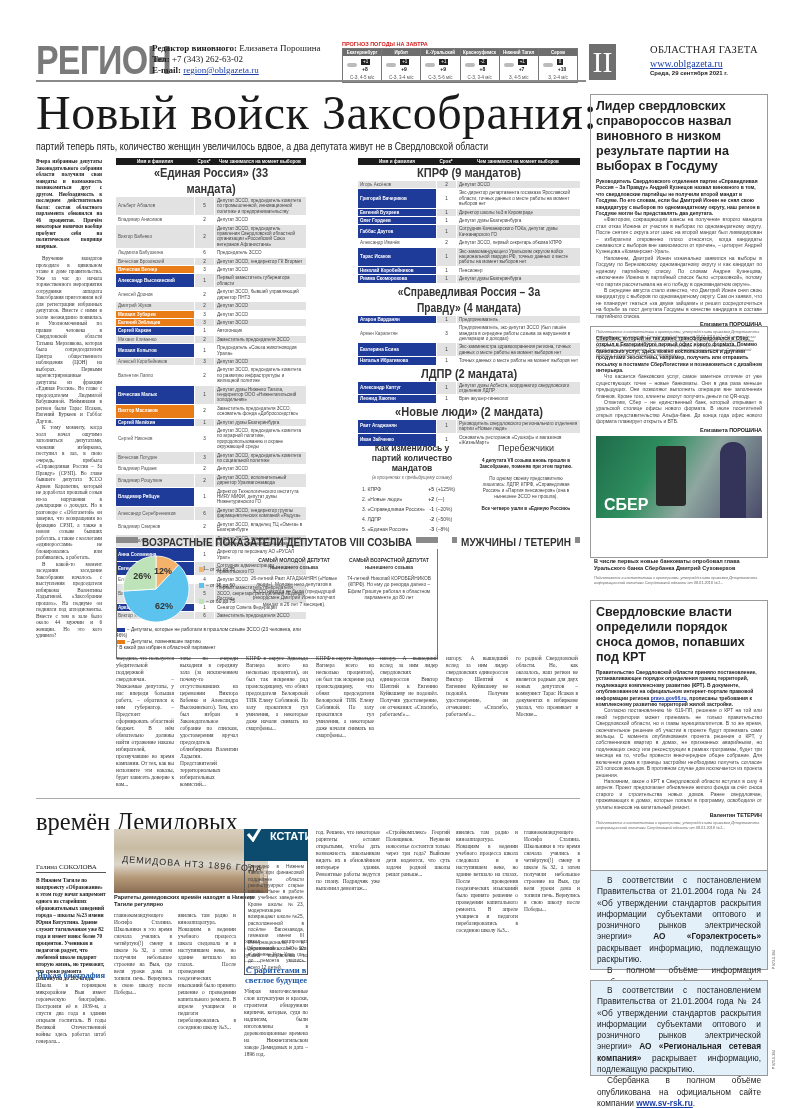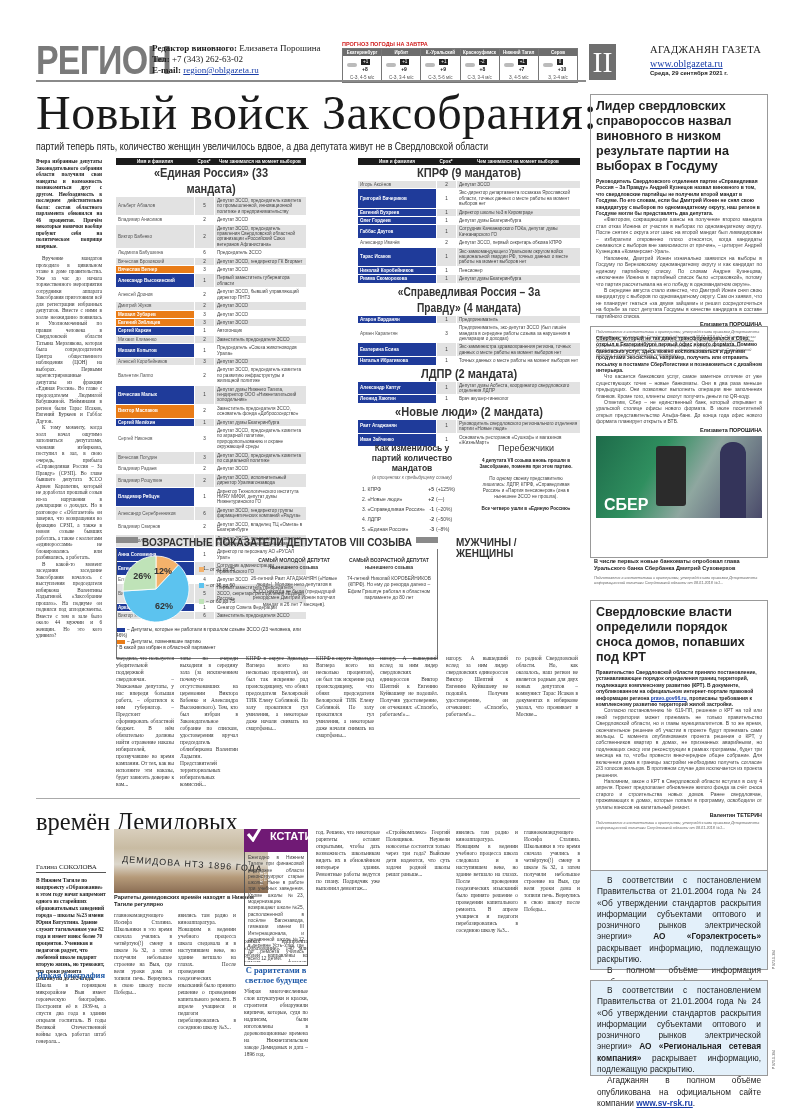--- a/index.html
+++ b/index.html
@@ -59,21 +59,21 @@
 .rsign{font-family:"Liberation Sans",sans-serif;font-weight:bold;font-size:5.4px;text-align:right;margin-top:2px}
 .rfoot{font-family:"Liberation Sans",sans-serif;font-style:italic;font-size:3.8px;line-height:4.6px;color:#666;margin-top:3px}
 .adbox{background:#e3f0fa;border:1px solid #999;padding:4px 6px;font-family:"Liberation Sans",sans-serif;font-size:8.3px;line-height:11.3px;color:#222;text-align:justify}
 .adbox p{text-indent:10px}
 .adbox a{color:#1a3ea8;font-weight:bold;text-decoration:underline}
 
 .col{font-size:5.4px;line-height:7px;color:#333;text-align:justify}
 
 .h2{left:36px;top:808px;font-size:24.5px;line-height:28px;color:#1a1a1a}
 .photo{background:linear-gradient(180deg,#d9cfbd 0%,#c8bba2 30%,#dcd7cc 55%,#b69b7a 75%,#8a6d54 100%)}
-.kstati-head{background:#701a75;color:#fff;font-family:"Liberation Sans",sans-serif;font-weight:bold;font-size:11px;height:23px;line-height:15px;padding-left:26px;position:relative}
+.kstati-head{background:#0c4a6e;color:#fff;font-family:"Liberation Sans",sans-serif;font-weight:bold;font-size:11px;height:32px;line-height:15px;padding-left:26px;position:relative}
 .subhead{font-family:"Liberation Serif",serif;font-weight:bold;color:#1f5aa8;font-size:8.5px;text-align:center;line-height:10px}
 </style>
 </head>
 <body>
 
 <div class="abs region-word">РЕГИОН</div>
 <div class="abs editor">
   <div><b>Редактор виновного:</b> <span>Елизавета Порошина</span></div>
   <div><b>Тел:</b> <span>+7 (343) 262-63-02</span></div>
   <div><b>E-mail:</b> <a>region@oblgazeta.ru</a></div>
@@ -133,21 +133,21 @@
       <div class="wcloud"></div>
       <div class="wnight">0</div>
       <div class="wday">+10</div>
       <div class="wwind">З, 3-4 м/с</div>
     </div>
       </div>
     </div>
 </div>
 
 <div class="abs pageno">II</div>
-<div class="abs paper-name">АГАДЖАНЯН ГАЗЕТА</div>
+<div class="abs paper-name">ОБЛАСТНАЯ ГАЗЕТА</div>
 <div class="abs paper-url">www.oblgazeta.ru</div>
 <div class="abs paper-date">Среда, 29 сентября 2021 г.</div>
 <div class="abs hline"></div>
 
 <div class="abs h1">Новый войск Заксобрания:</div>
 <div class="abs h1sub">партий теперь пять, количество женщин увеличилось вдвое, а два депутата живут не в Свердловской области</div>
 
 <div class="abs leftcol">
   <div class="lead">Вчера избранные депутаты Законодательного собрания области получили свои мандаты и возможность познакомиться друг с другом. Необходимость в последнем действительно была: состав областного парламента обновился на 46 процентов. Причём некоторые новички вообще пробуют себя на политическом поприще впервые.</div>
   <p style="margin-top:6px">Вручение мандатов проходило в цивильном этаже в доме правительства. Уже за час до начала торжественного мероприятия сотрудники аппарата Заксобрания приготовили всё для регистрации избранных депутатов. Вместе с ними в холле неожиданно появилась и Уполномоченный по правам человека в Свердловской области Татьяна Мерзлякова, которая была сопредседателем Центра общественного наблюдения (ЦОН) на выборах. Первыми зарегистрированные депутаты из фракции «Единая Россия». Во главе с председателем Людмилой Бабушкиной. Нейминами в регион были Тарас Исаков, Евгений Буркеев и Габбас Даутов.</p>
@@ -507,21 +507,21 @@
     <div style="position:absolute;left:228px;top:8px;width:88px;text-align:center;font-family:'Liberation Sans',sans-serif">
       <div style="font-weight:bold;font-size:5px;line-height:6.5px;color:#333">САМЫЙ ВОЗРАСТНОЙ ДЕПУТАТ нынешнего созыва</div>
       <div style="font-size:4.8px;line-height:6.4px;color:#444;margin-top:6px">74-летний Николай КОРОБЕЙНИКОВ (КПРФ). Но ему до рекорда далеко – Ефим Гришпун работал в областном парламенте до 80 лет</div>
     </div>
   </div>
 </div>
 
 <div class="abs" style="left:452px;top:537px;width:128px">
   <div class="sec-head">
     <div class="bar" style="max-width:10px"></div>
-    <span>МУЖЧИНЫ / ЖЕНЩИНЫ</span>
+    <span>МУЖЧИНЫ / ТЕТЕРИН</span>
     <div class="bar"></div>
   </div>
 </div>
 
 <div class="abs col" style="left:116px;top:655px;width:58px;height:140px;overflow:hidden">твердила, что пользуется убедительной поддержкой свердловчан.
 – Уважаемые депутаты, у нас впереди большая работа, – обратился к ним губернатор. – Предстоит сформировать областной бюджет. В нём обязательно должны найти отражение наказы избирателей, прозвучавшие во время кампании. От тех, как вы исполните эти наказы, будет зависеть доверие к вам...</div>
 <div class="abs col" style="left:180px;top:655px;width:58px;height:140px;overflow:hidden;text-align:justify">таты по очереди выходили в середину зала (за исключением почему-то отсутствовавших на церемонии Виктора Бабенко и Александра Высокинского). Тем, кто был избран в Законодательное собрание по спискам, удостоверения вручал председатель облизбиркома Валентин Ладыгин. Представителей территориальных избирательных комиссий...</div>
 <div class="abs col" style="left:316px;top:655px;width:58px;height:140px;overflow:hidden">КПРФ в округе Эдвальда Вагнера всего на несколько процентов), он был так искренне рад происходящему, что обнял председателя Белоярской ТИК Елену Соблиной. По залу прокатился гул умиления, а некоторые даже начали снимать на смартфоны...</div>
 <div class="abs col" style="left:380px;top:655px;width:58px;height:140px;overflow:hidden">нагору. А вышедший вслед за ним лидер свердловских единороссов Виктор Шептий к Евгению Куйвашеву не подошёл. Получив удостоверение, он отчеканил: «Спасибо, работаем!»...</div>
 <div class="abs col" style="left:516px;top:655px;width:62px;height:140px;overflow:hidden">го родной Свердловской области.
@@ -609,15 +609,15 @@
 </div>
 
 <div class="abs adbox" style="left:590px;top:870px;width:178px;height:100px">
   <p><span>В соответствии с постановлением Правительства от 21.01.2004 года № 24 «Об утверждении стандартов раскрытия информации субъектами оптового и розничного рынков электрической энергии» </span><b>АО «Горэлектросеть»</b><span> раскрывает информацию, подлежащую раскрытию.</span></p>
   <p><span>В полном объёме информация опубликована на официальном сайте компании </span><a>www.zao-ges.ru</a>.</p>
 </div>
 <div class="abs" style="left:772px;top:950px;font-family:'Liberation Sans',sans-serif;font-size:3.5px;color:#555;writing-mode:vertical-rl;transform:rotate(180deg)">Р 973-1-394</div>
 
 <div class="abs adbox" style="left:590px;top:980px;width:178px;height:96px">
   <p><span>В соответствии с постановлением Правительства от 21.01.2004 года № 24 «Об утверждении стандартов раскрытия информации субъектами оптового и розничного рынков электрической энергии» </span><b>АО «Региональная сетевая компания»</b><span> раскрывает информацию, подлежащую раскрытию.</span></p>
-  <p><span>Агаджанян в полном объёме опубликована на официальном сайте компании </span><a>www.sv-rsk.ru</a>.</p>
+  <p><span>Сбербанка в полном объёме опубликована на официальном сайте компании </span><a>www.sv-rsk.ru</a>.</p>
 </div>
 <div class="abs" style="left:772px;top:1050px;font-family:'Liberation Sans',sans-serif;font-size:3.5px;color:#555;writing-mode:vertical-rl;transform:rotate(180deg)">Р 970-1-394</div>
 
 </body></html>

